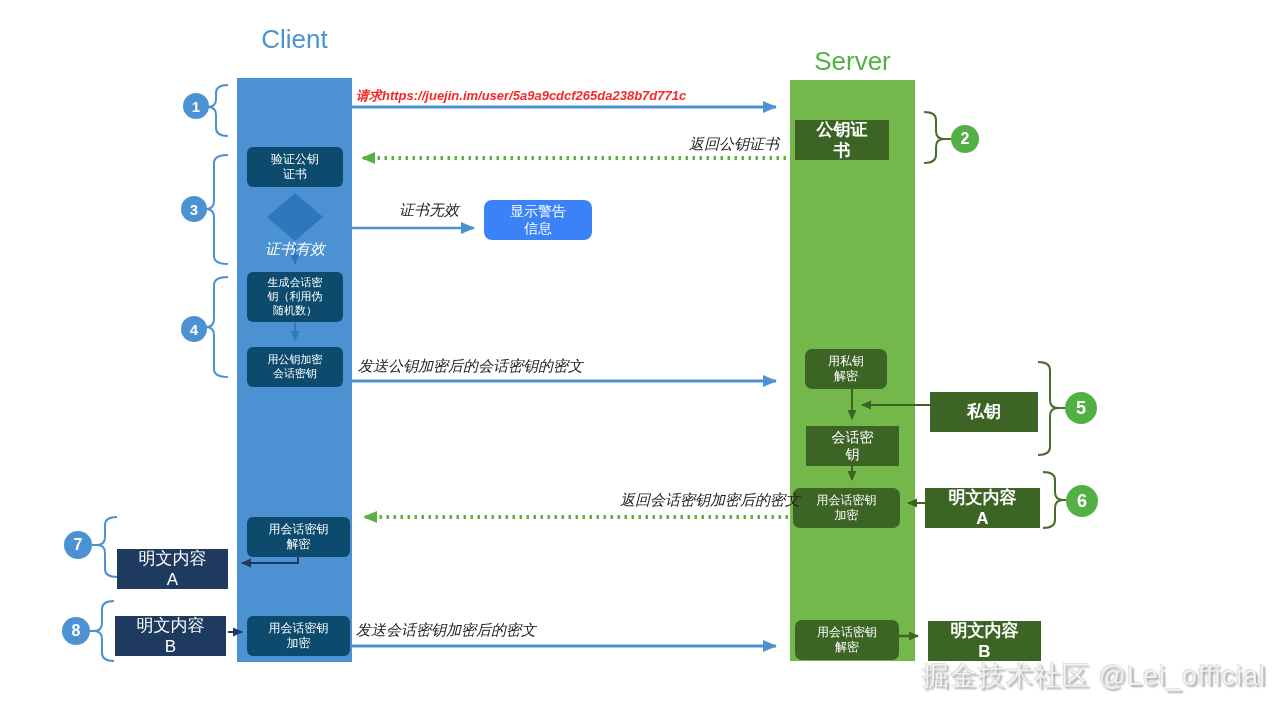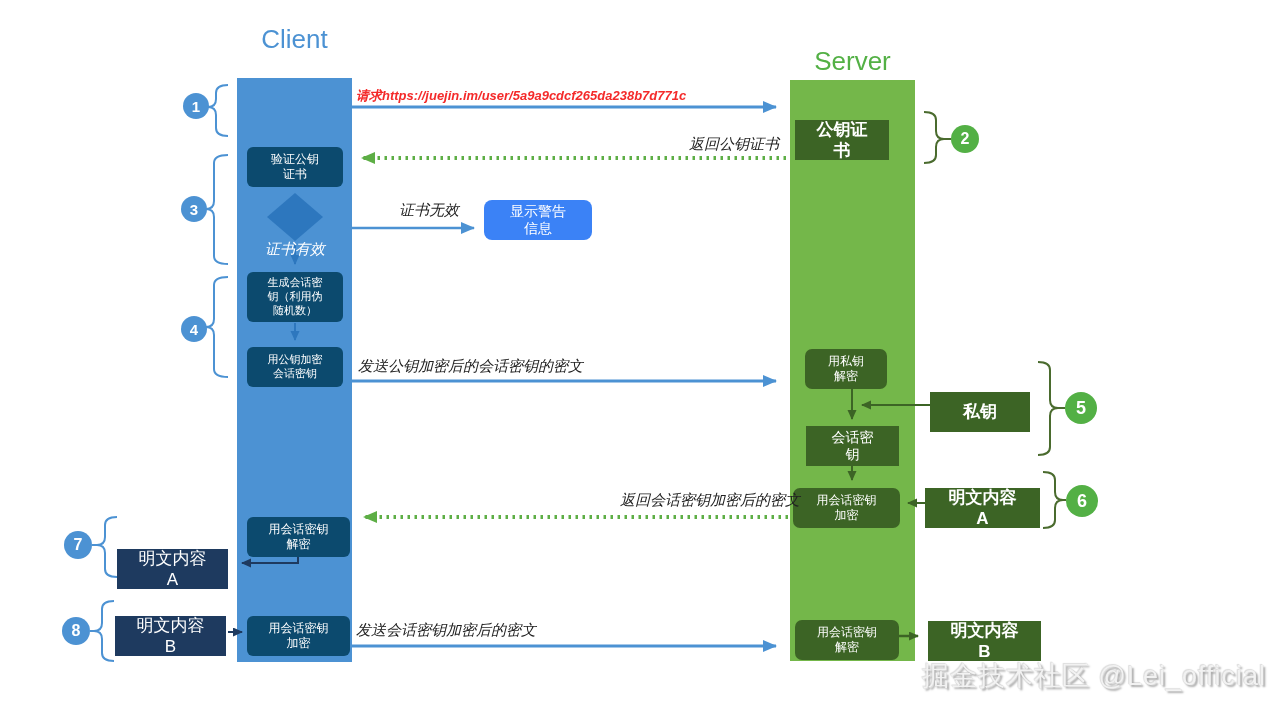--- a/index.html
+++ b/index.html
@@ -98,21 +98,21 @@
   <div class="node cnode" style="left:247px;top:347px;width:96px;height:21px;font-size:11px;">用公钥加密会话密钥</div>
   <div class="node cnode" style="left:484px;top:200px;width:108px;height:32px;font-size:14px;border-radius:8px;background:#3b82f6;">显示警告信息</div>
   <div class="node cnode" style="left:247px;top:517px;width:103px;height:30px;font-size:12px;">用会话密钥解密</div>
   <div class="node cnode" style="left:247px;top:616px;width:103px;height:31px;font-size:12px;">用会话密钥加密</div>
   <div class="node navy" style="left:117px;top:549px;width:111px;height:29px;font-size:17px;">明文内容A</div>
   <div class="node navy" style="left:115px;top:616px;width:111px;height:31px;font-size:17px;">明文内容B</div>
   <div class="lbl" style="left:247px;top:240px;width:96px;text-align:center;color:#fff;z-index:11;">证书有效</div>
 
   <div class="node snode-q" style="left:795px;top:120px;width:94px;height:29px;font-size:17px;font-weight:600;">公钥证书</div>
   <div class="node snode-r" style="left:805px;top:343px;width:82px;height:30px;font-size:12px;margin-top:6px;">用私钥解密</div>
-  <div class="node snode-q" style="left:930px;top:392px;width:100px;height:27px;font-size:17px;font-weight:600;">私钥</div>
+  <div class="node snode-q" style="left:930px;top:392px;width:108px;height:27px;font-size:17px;font-weight:600;">私钥</div>
   <div class="node snode-q" style="left:806px;top:426px;width:93px;height:28px;font-size:14px;">会话密钥</div>
   <div class="node snode-r" style="left:793px;top:488px;width:107px;height:31px;font-size:12px;">用会话密钥加密</div>
   <div class="node snode-q" style="left:925px;top:488px;width:115px;height:31px;font-size:17px;font-weight:600;">明文内容A</div>
   <div class="node snode-r" style="left:795px;top:620px;width:104px;height:32px;font-size:12px;">用会话密钥解密</div>
   <div class="node snode-q" style="left:928px;top:621px;width:113px;height:30px;font-size:17px;font-weight:600;">明文内容B</div>
 
   <div class="lbl" style="left:356px;top:87px;font-size:13px;font-weight:bold;color:#F42A2A;">请求https://juejin.im/user/5a9a9cdcf265da238b7d771c</div>
   <div class="lbl" style="left:689px;top:135px;">返回公钥证书</div>
   <div class="lbl" style="left:399px;top:201px;">证书无效</div>
   <div class="lbl" style="left:358px;top:357px;">发送公钥加密后的会话密钥的密文</div>

